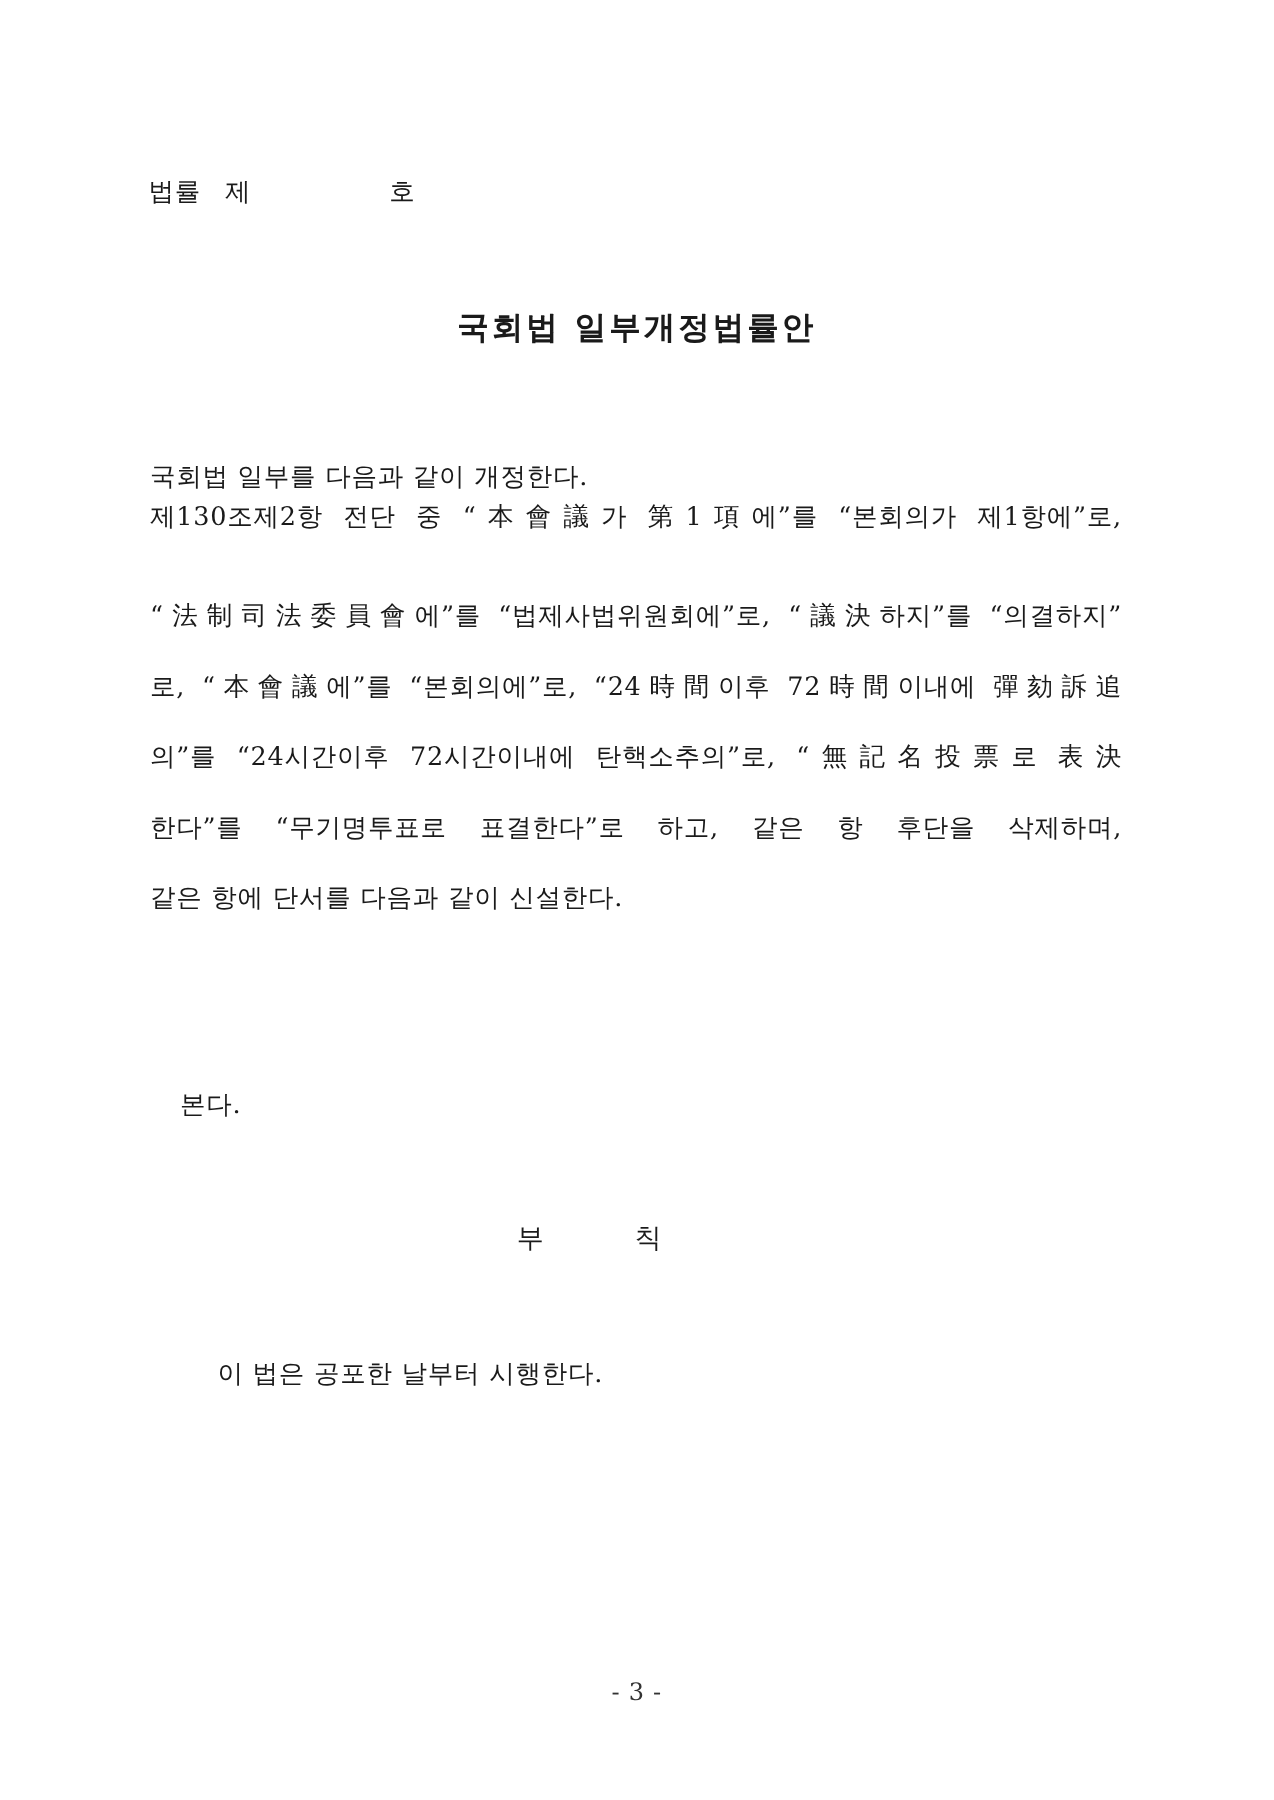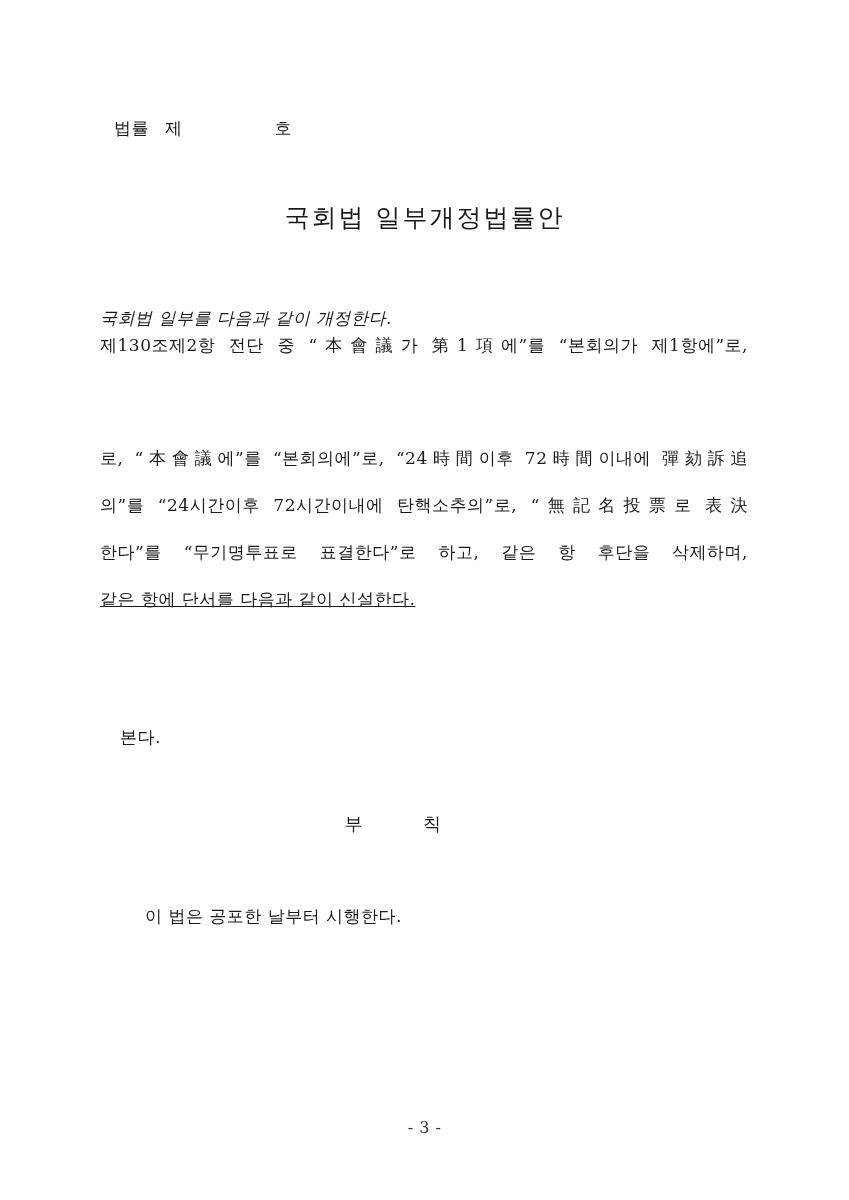--- a/index.html
+++ b/index.html
@@ -31,42 +31,41 @@
     }
     .justify {
       text-align: justify;
       text-align-last: justify;
       white-space: normal;
     }
     .header-no {
       left: 99px;
       top: 117px;
       font-size: 17px;
-      margin-left: 15px;
     }
     .header-no .gap1 { display: inline-block; width: 16px; }
     .header-no .gap2 { display: inline-block; width: 92px; }
     .title {
       left: 0;
       width: 849px;
       top: 207px;
       text-align: center;
       font-family: "DejaVu Sans", "Liberation Sans", sans-serif;
-      font-size: 25px;
+      font-size: 21px;
       letter-spacing: 2px;
-      font-weight: normal;
+      font-weight: bold;
     }
     .body-line { left: 100px; width: 648px; }
     .indent-line { left: 120px; width: 628px; }
     .addenda {
       top: 814px;
       left: 0;
       width: 786px;
       text-align: center;
-      font-family: Liberation Mono, monospace;
+      font-family: Liberation Serif, serif;
       font-size: 18px;
     }
     .addenda .sp { display: inline-block; width: 60px; }
     .page-num {
       top: 1117px;
       left: 0;
       width: 849px;
       text-align: center;
       font-size: 16px;
       color: #333;
@@ -76,27 +75,28 @@
 <body>
 
 <div class="page">
 
   <div class="line header-no">
     <span>법률</span><span class="gap1"></span><span>제</span><span class="gap2"></span><span>호</span>
   </div>
 
   <div class="line title">국회법 일부개정법률안</div>
 
-  <div class="line body-line" style="top:307px;font-style:italic;">국회법 일부를 다음과 같이 개정한다.</div>
+  <div class="line body-line" style="top:307px;">국회법 일부를 다음과 같이 개정한다.</div>
 
   <div class="line body-line justify" style="top:334px;">제130조제2항 전단 중 “本會議가 第1項에”를 “본회의가 제1항에”로,</div>
+  <div class="line body-line justify" style="top:400px;">“法制司法委員會에”를 “법제사법위원회에”로, “議決하지”를 “의결하지”</div>
   <div class="line body-line justify" style="top:447px;">로, “本會議에”를 “본회의에”로, “24時間이후 72時間이내에 彈劾訴追</div>
   <div class="line body-line justify" style="top:494px;">의”를 “24시간이후 72시간이내에 탄핵소추의”로, “無記名投票로 表決</div>
   <div class="line body-line justify" style="top:541px;">한다”를 “무기명투표로 표결한다”로 하고, 같은 항 후단을 삭제하며,</div>
-  <div class="line body-line" style="top:588px;text-decoration:underline;">같은 항에 단서를 다음과 같이 신설한다.</div>
+  <div class="line body-line" style="top:588px;">같은 항에 단서를 다음과 같이 신설한다.</div>
 
   <div class="line indent-line" style="top:726px;">본다.</div>
 
   <div class="line addenda">
     <span>부</span><span class="sp"></span><span>칙</span>
   </div>
 
   <div class="line body-line" style="top:905px;margin-left:45px;">이 법은 공포한 날부터 시행한다.</div>
 
   <div class="line page-num">- 3 -</div>

